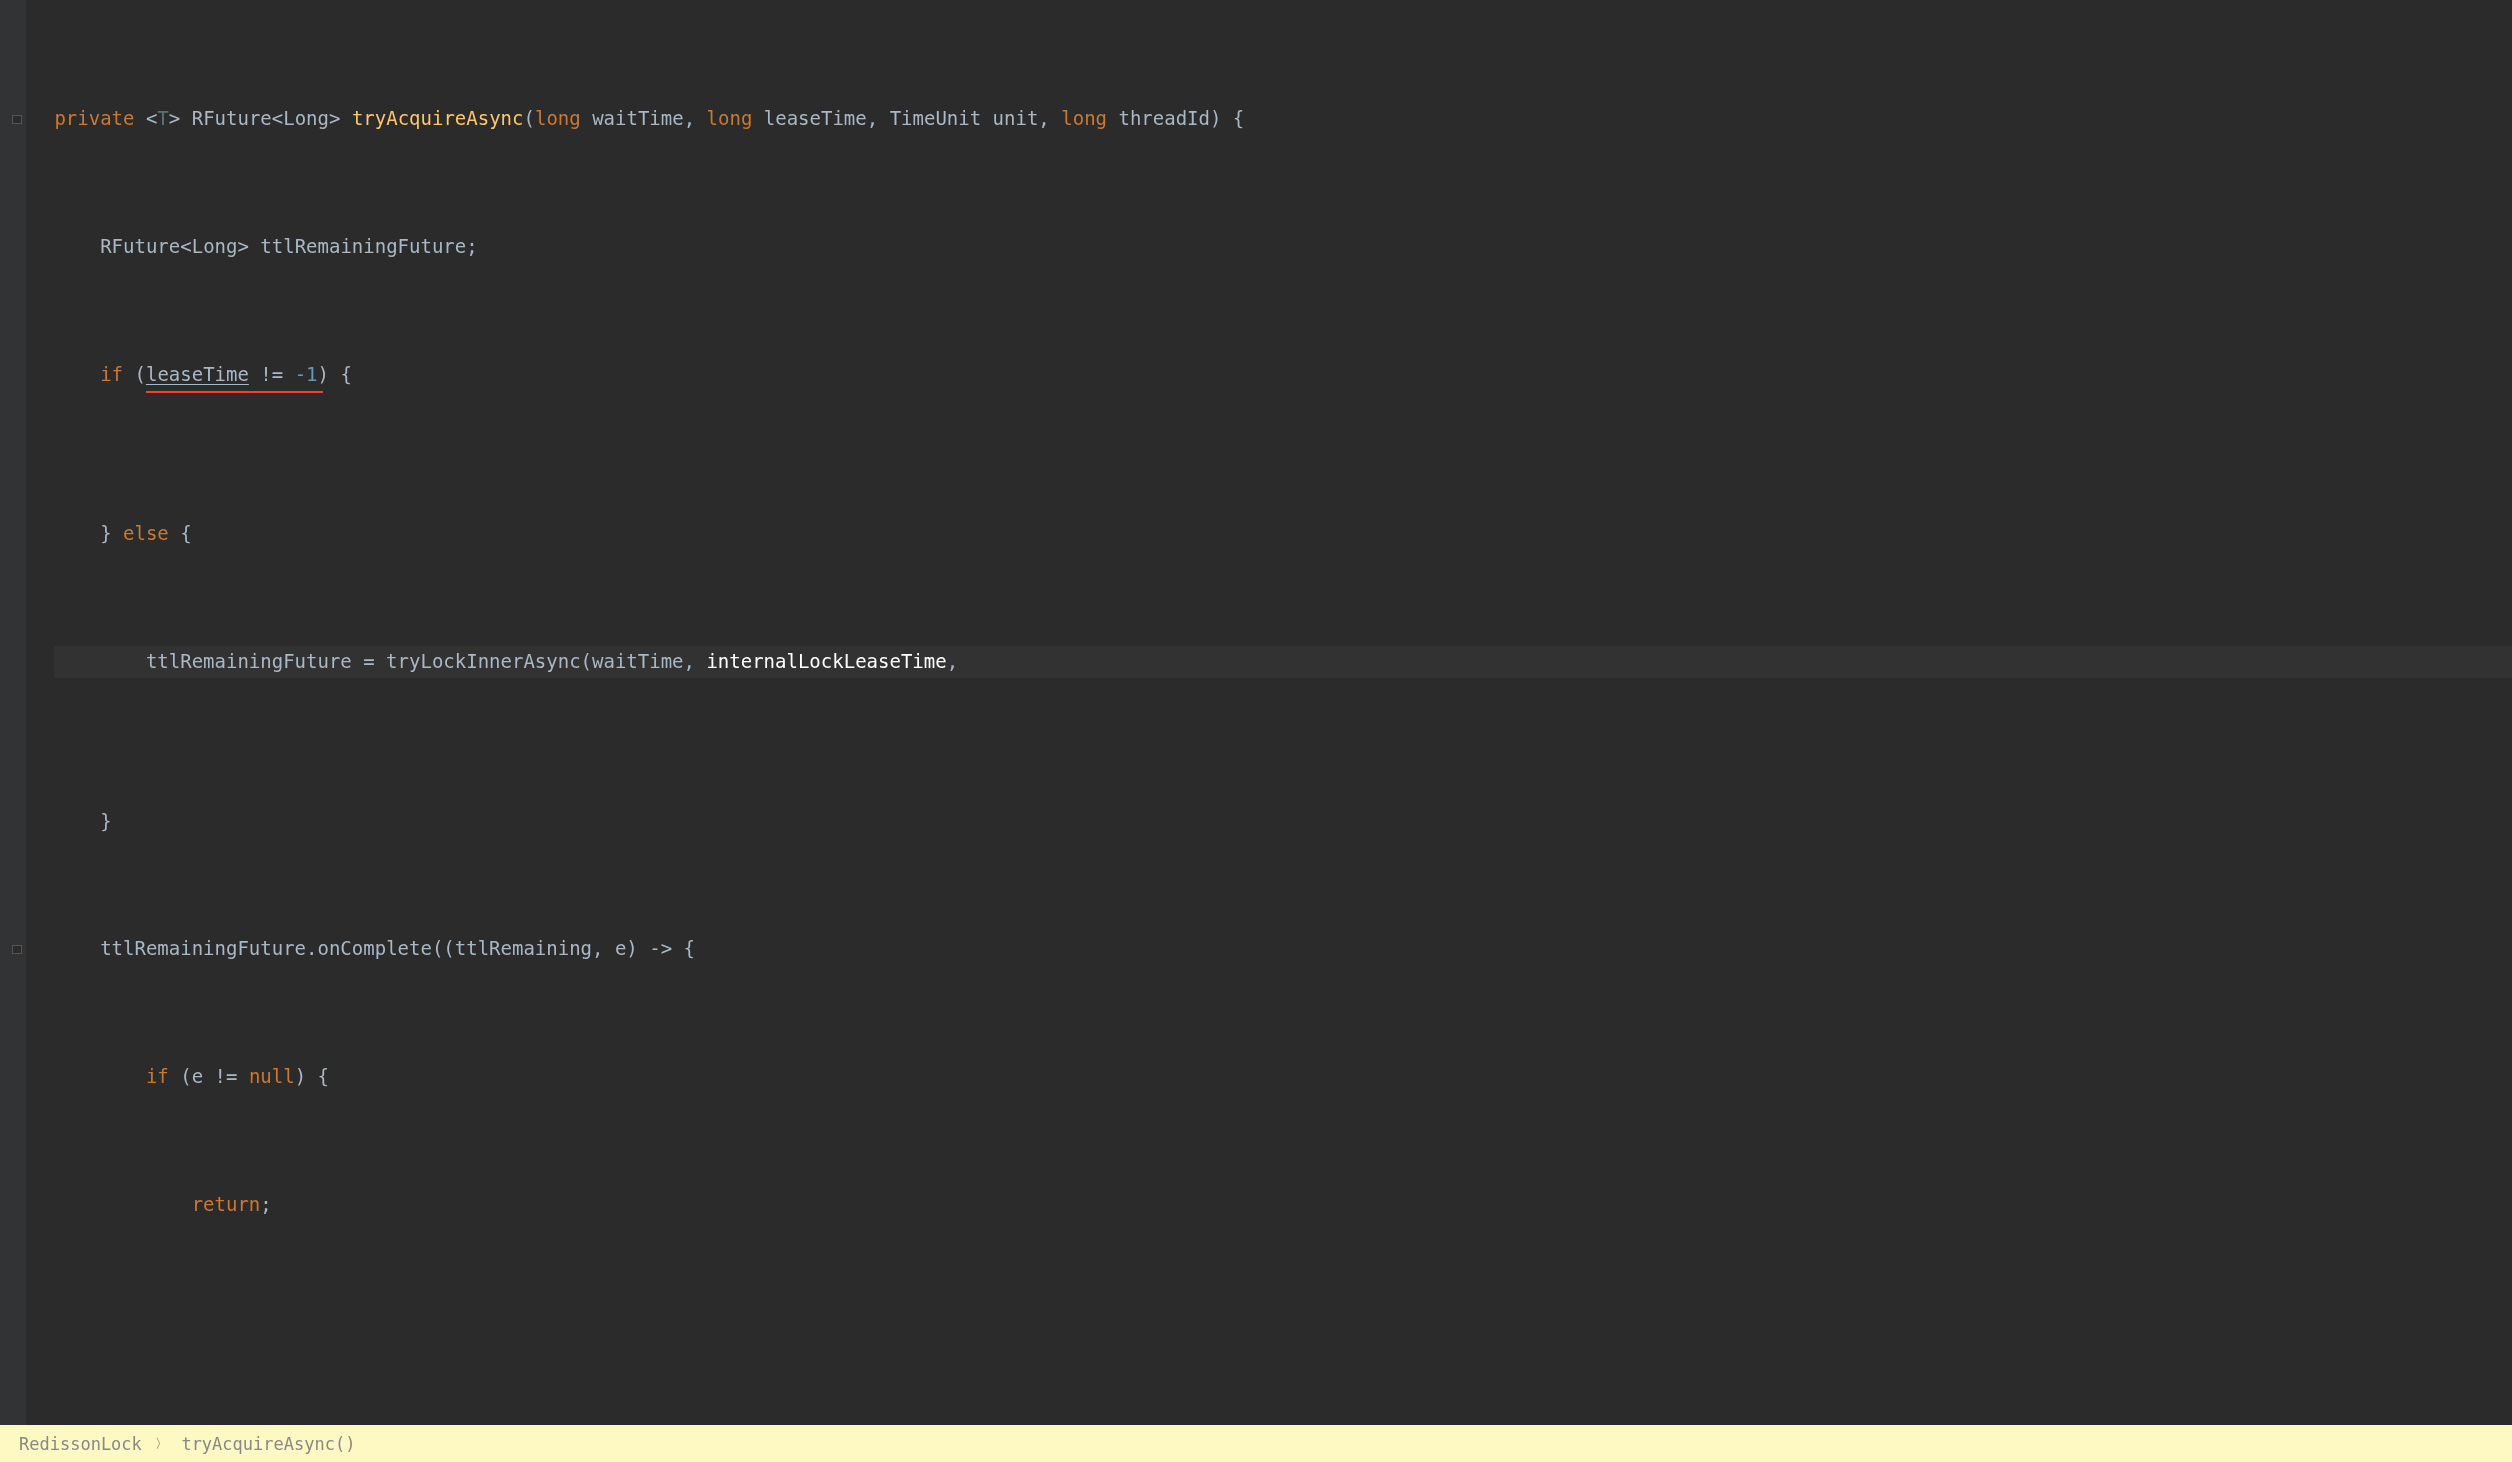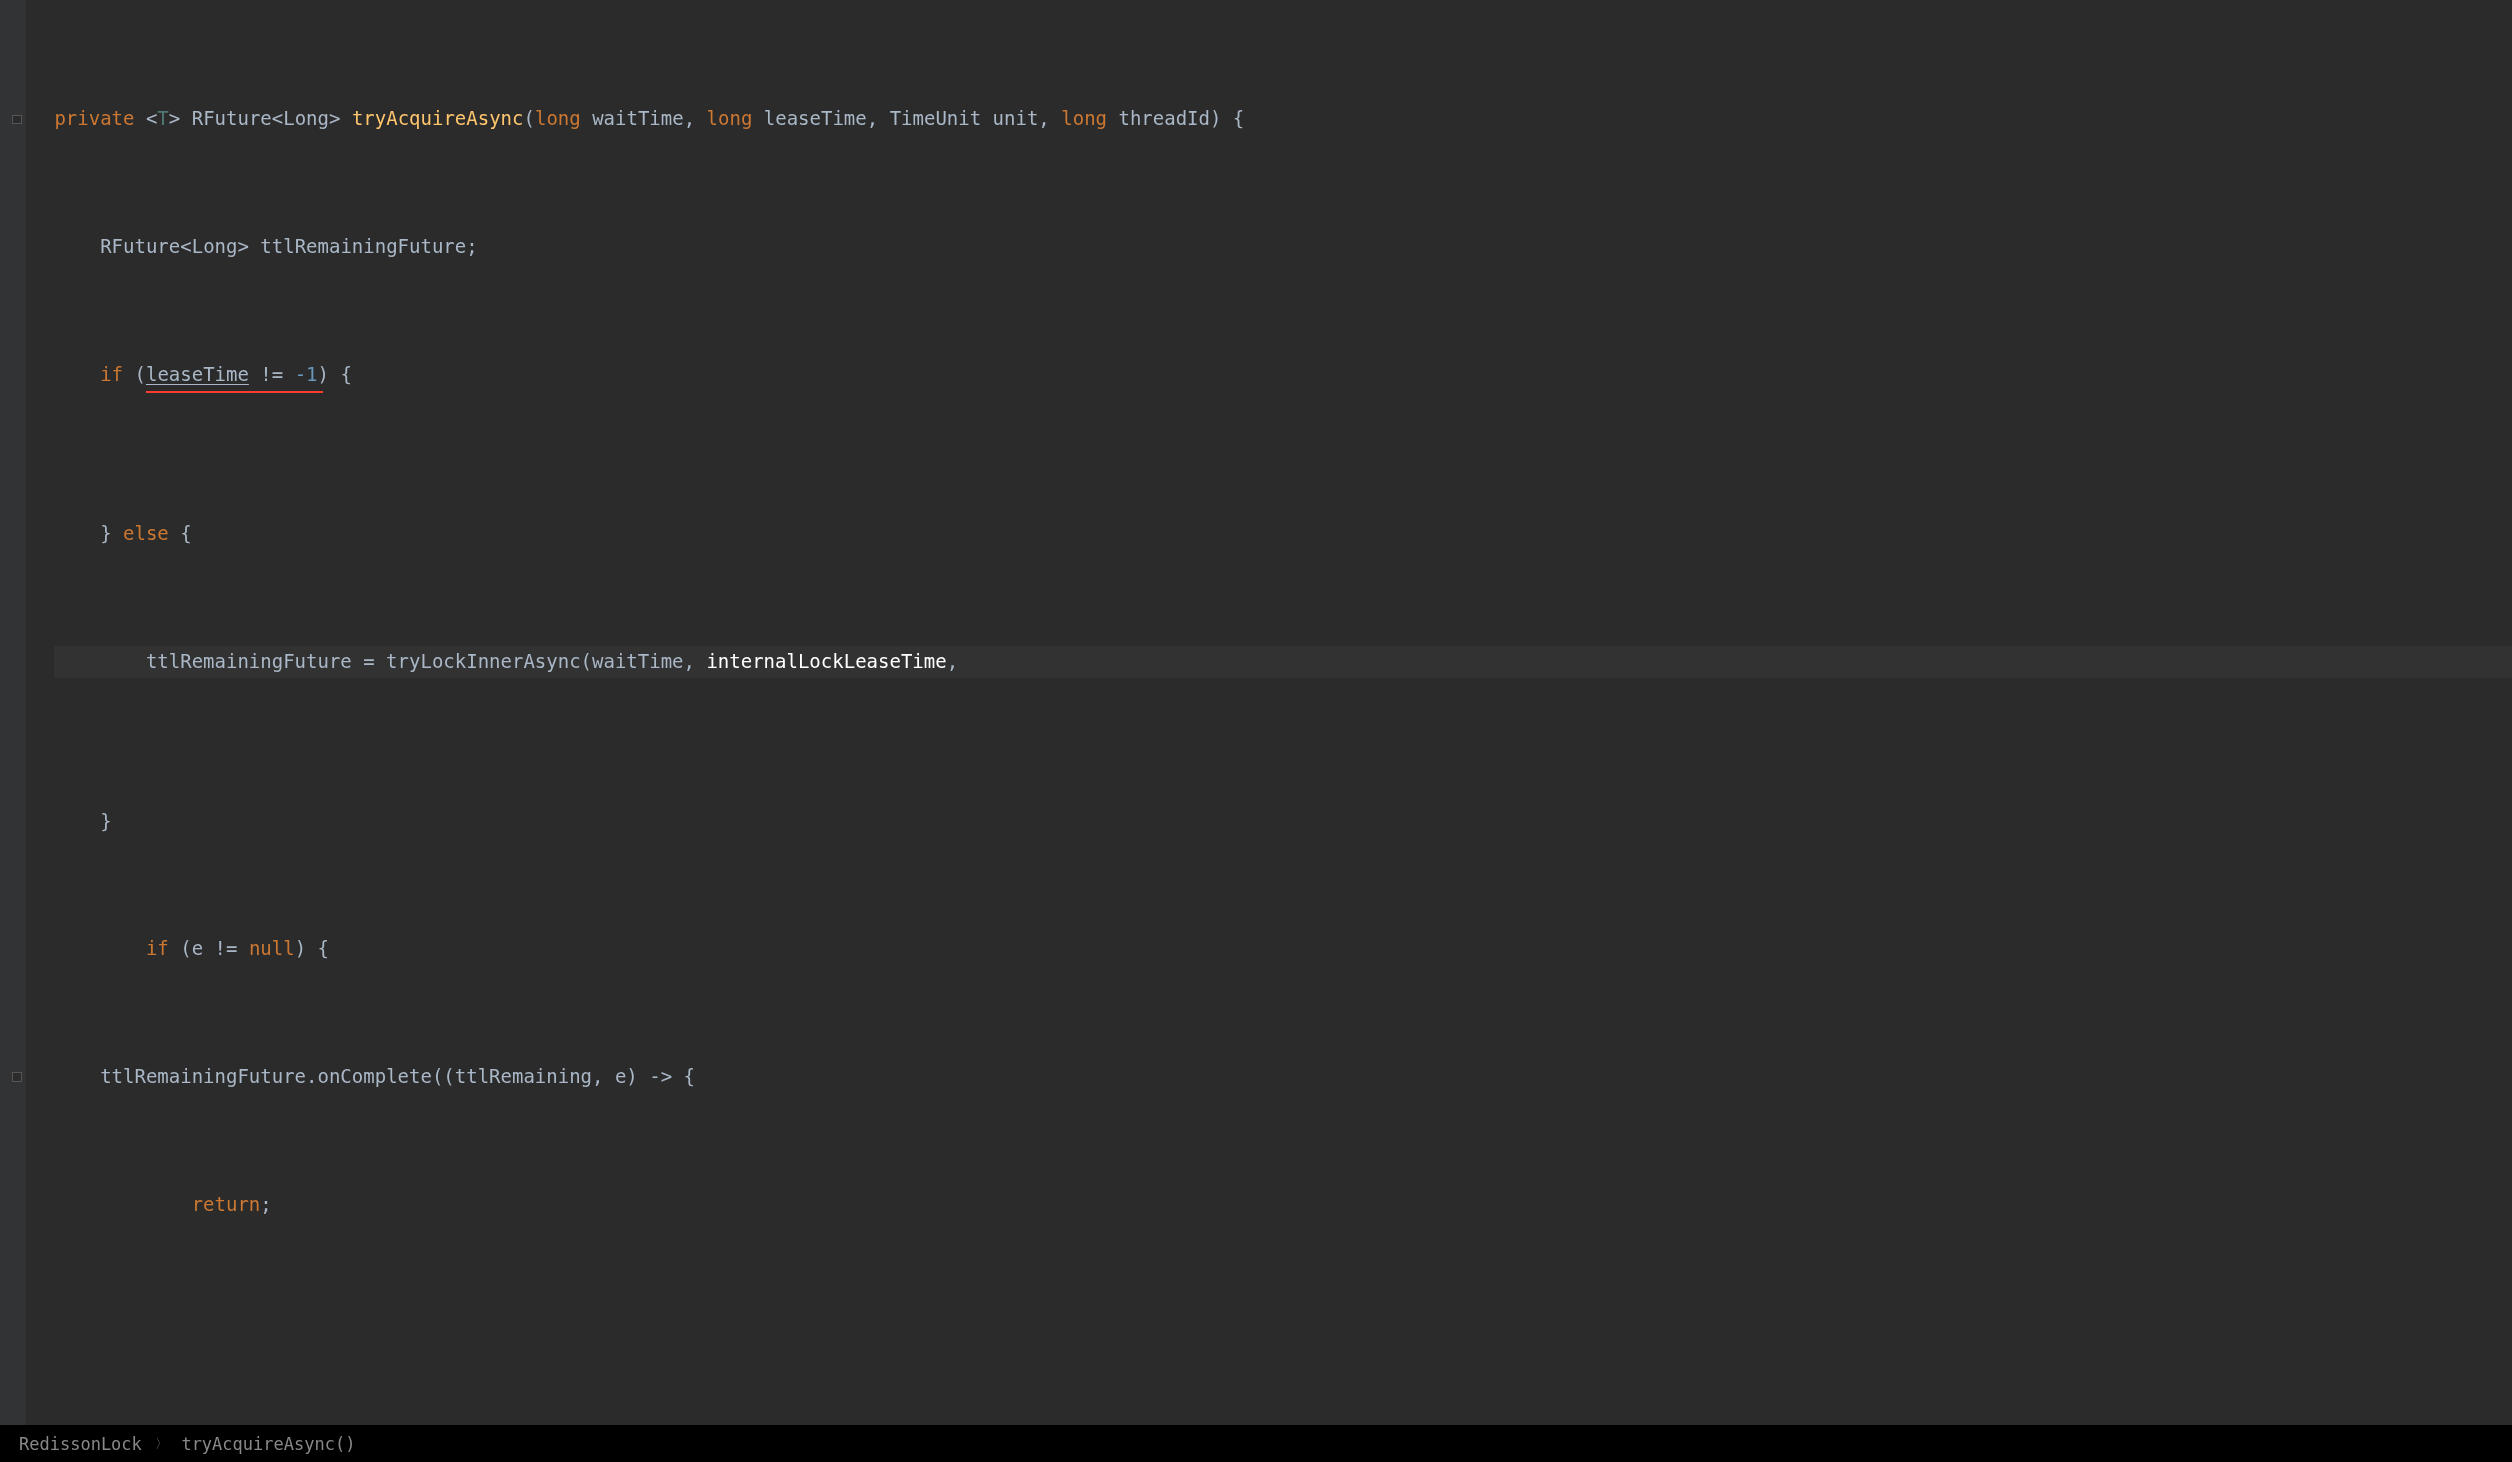--- a/index.html
+++ b/index.html
@@ -64,21 +64,21 @@
     height: 1.9px;
     background: #ff3b30;
     bottom: -2.8px;
   }
   .breadcrumbs {
     position: absolute;
     bottom: 0;
     left: 0;
     right: 0;
     height: 38px;
-    background: #000000;
+    background: #fef9c3;
     color: #888;
     font-size: 17px;
     padding: 7.5px 19px;
     display: flex;
     align-items: center;
     gap: 13.2px;
   }
   .breadcrumbs .chev { color: #666; font-size: 13.2px; }
 </style>
 </head>
@@ -95,23 +95,23 @@
     <div class="line">    <span class="kw">if</span> (<span class="red-underline-container"><span class="underline">leaseTime</span><span> != </span><span class="num">-1</span><span class="red-underline" style="left:0; width:177px;"></span></span>) {</div>
 
 
     <div class="line">    } <span class="kw">else</span> {</div>
 
     <div class="line highlighted">        <span>ttlRemainingFuture = tryLockInnerAsync(waitTime, </span><span class="field">internalLockLeaseTime</span>,</div>
 
 
     <div class="line">    }</div>
 
+    <div class="line"><span class="fold-marker"></span>    <span>ttlRemainingFuture.onComplete((ttlRemaining, e) -&gt; {</span></div>
+
     <div class="line">        <span class="kw">if</span> (<span>e != </span><span class="kw">null</span>) {</div>
-
-    <div class="line"><span class="fold-marker"></span>    <span>ttlRemainingFuture.onComplete((ttlRemaining, e) -&gt; {</span></div>
 
     <div class="line">            <span class="kw">return</span>;</div>
 
     
 
     
 
     
 
     

